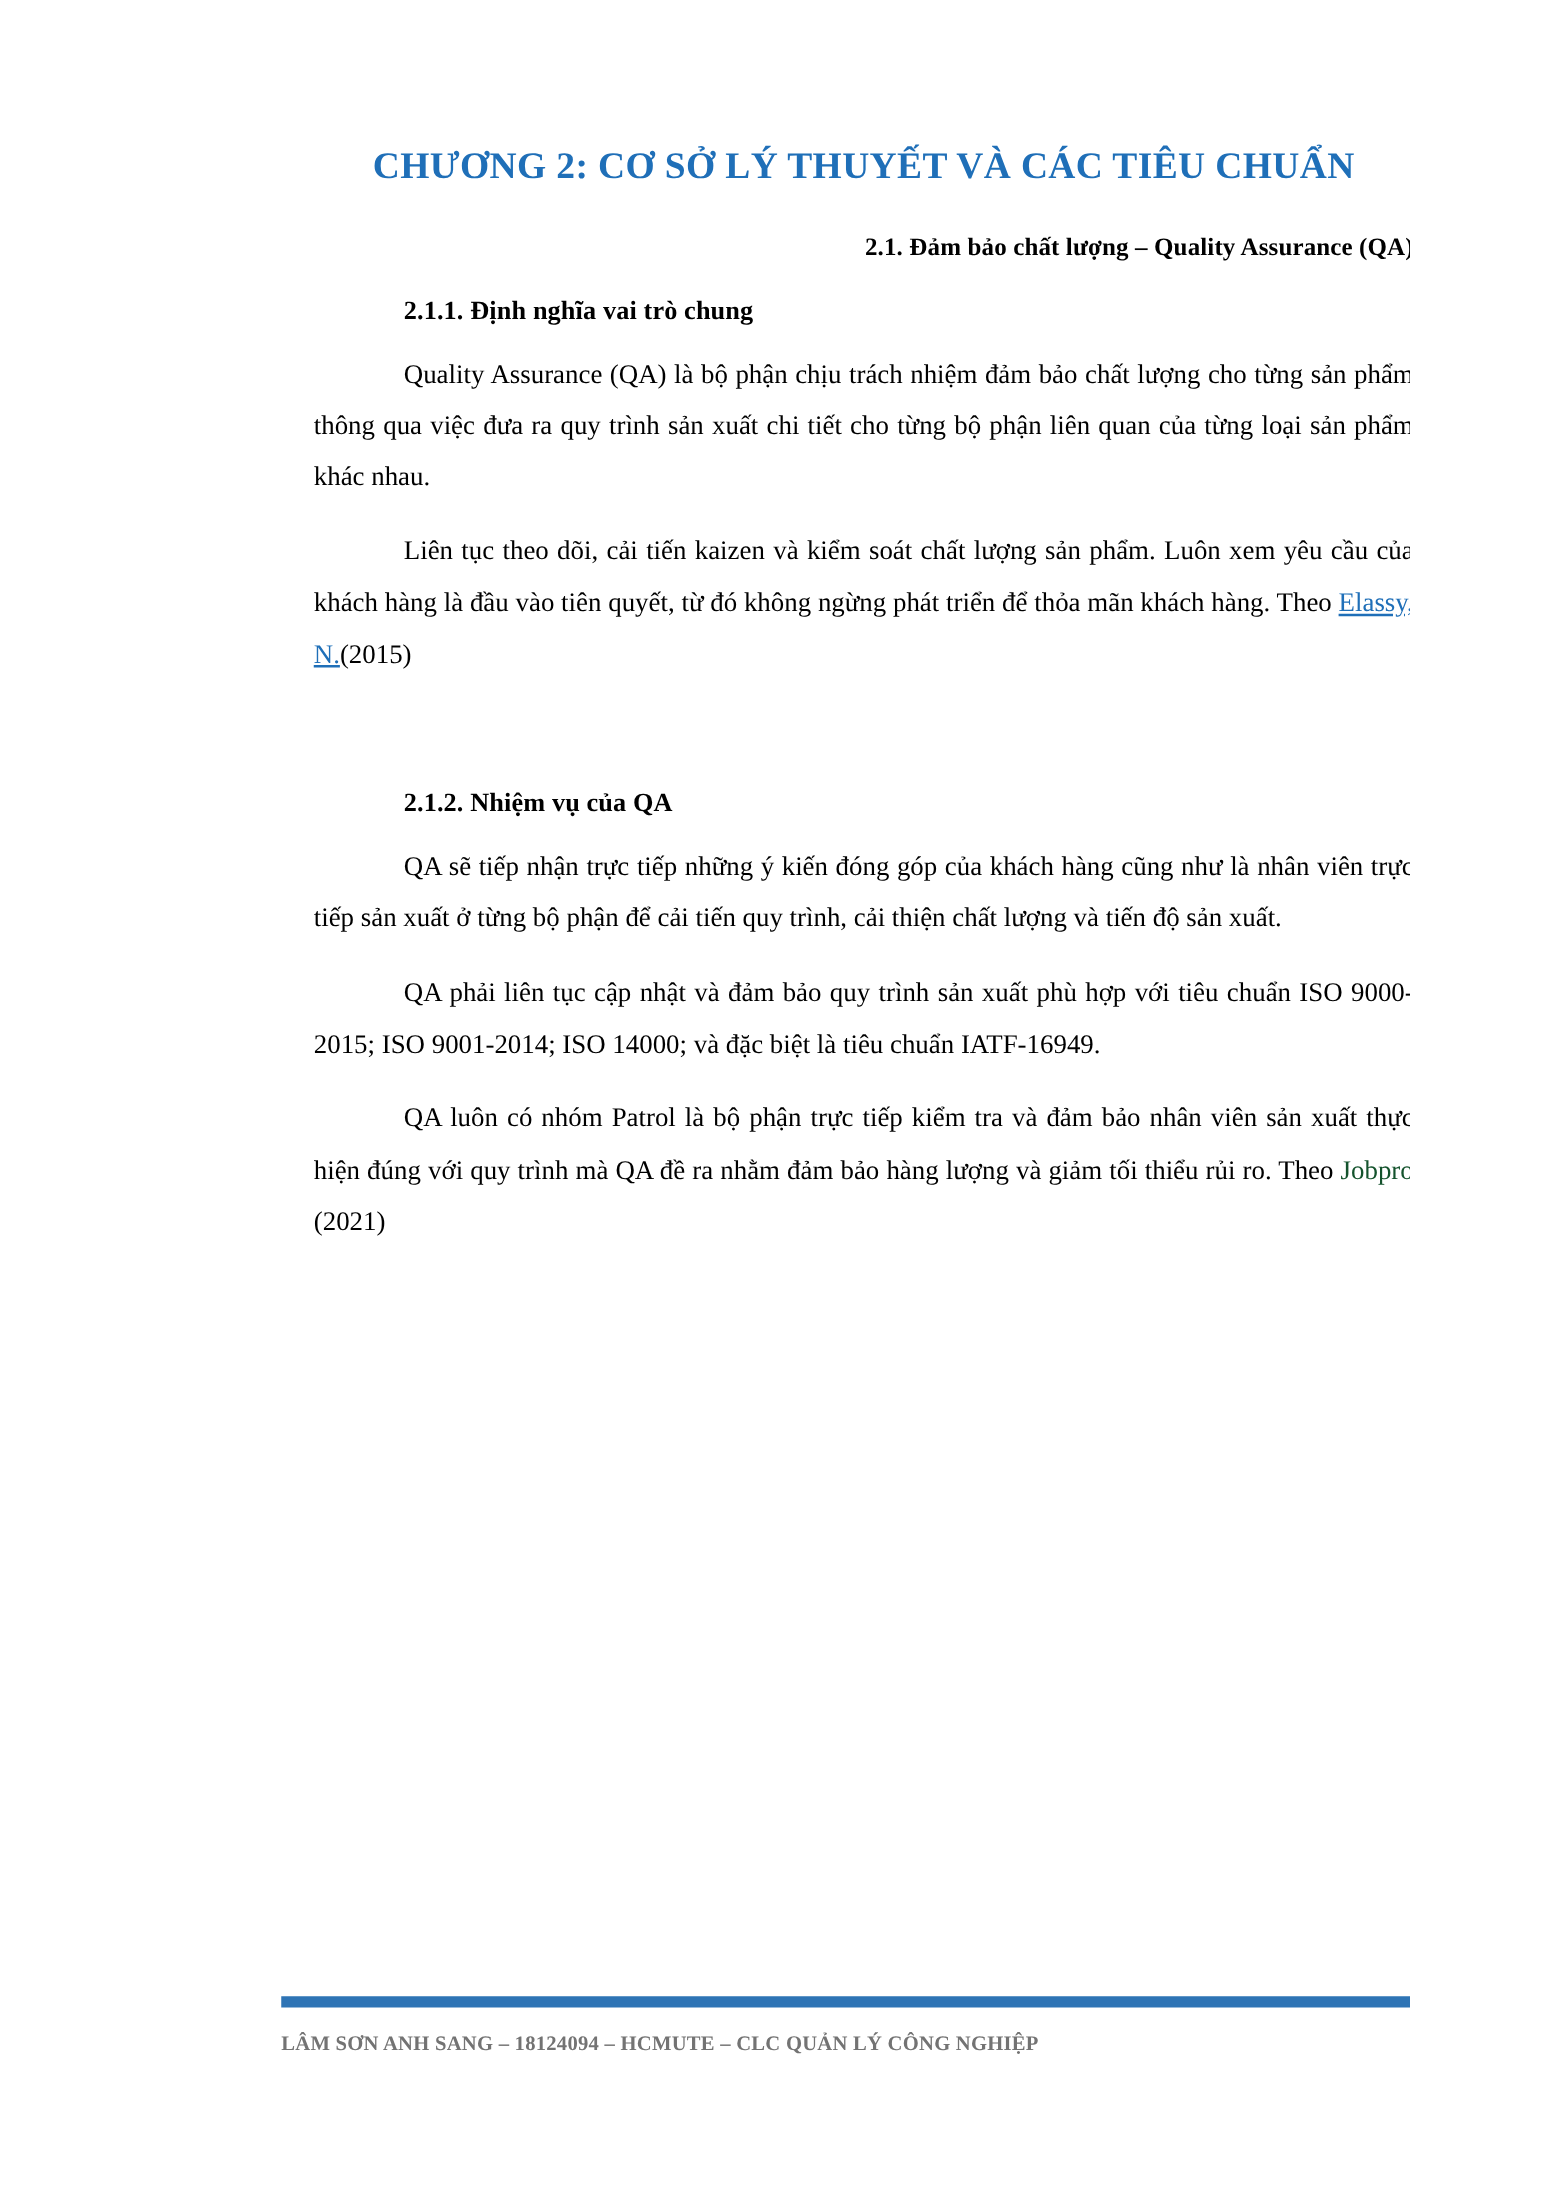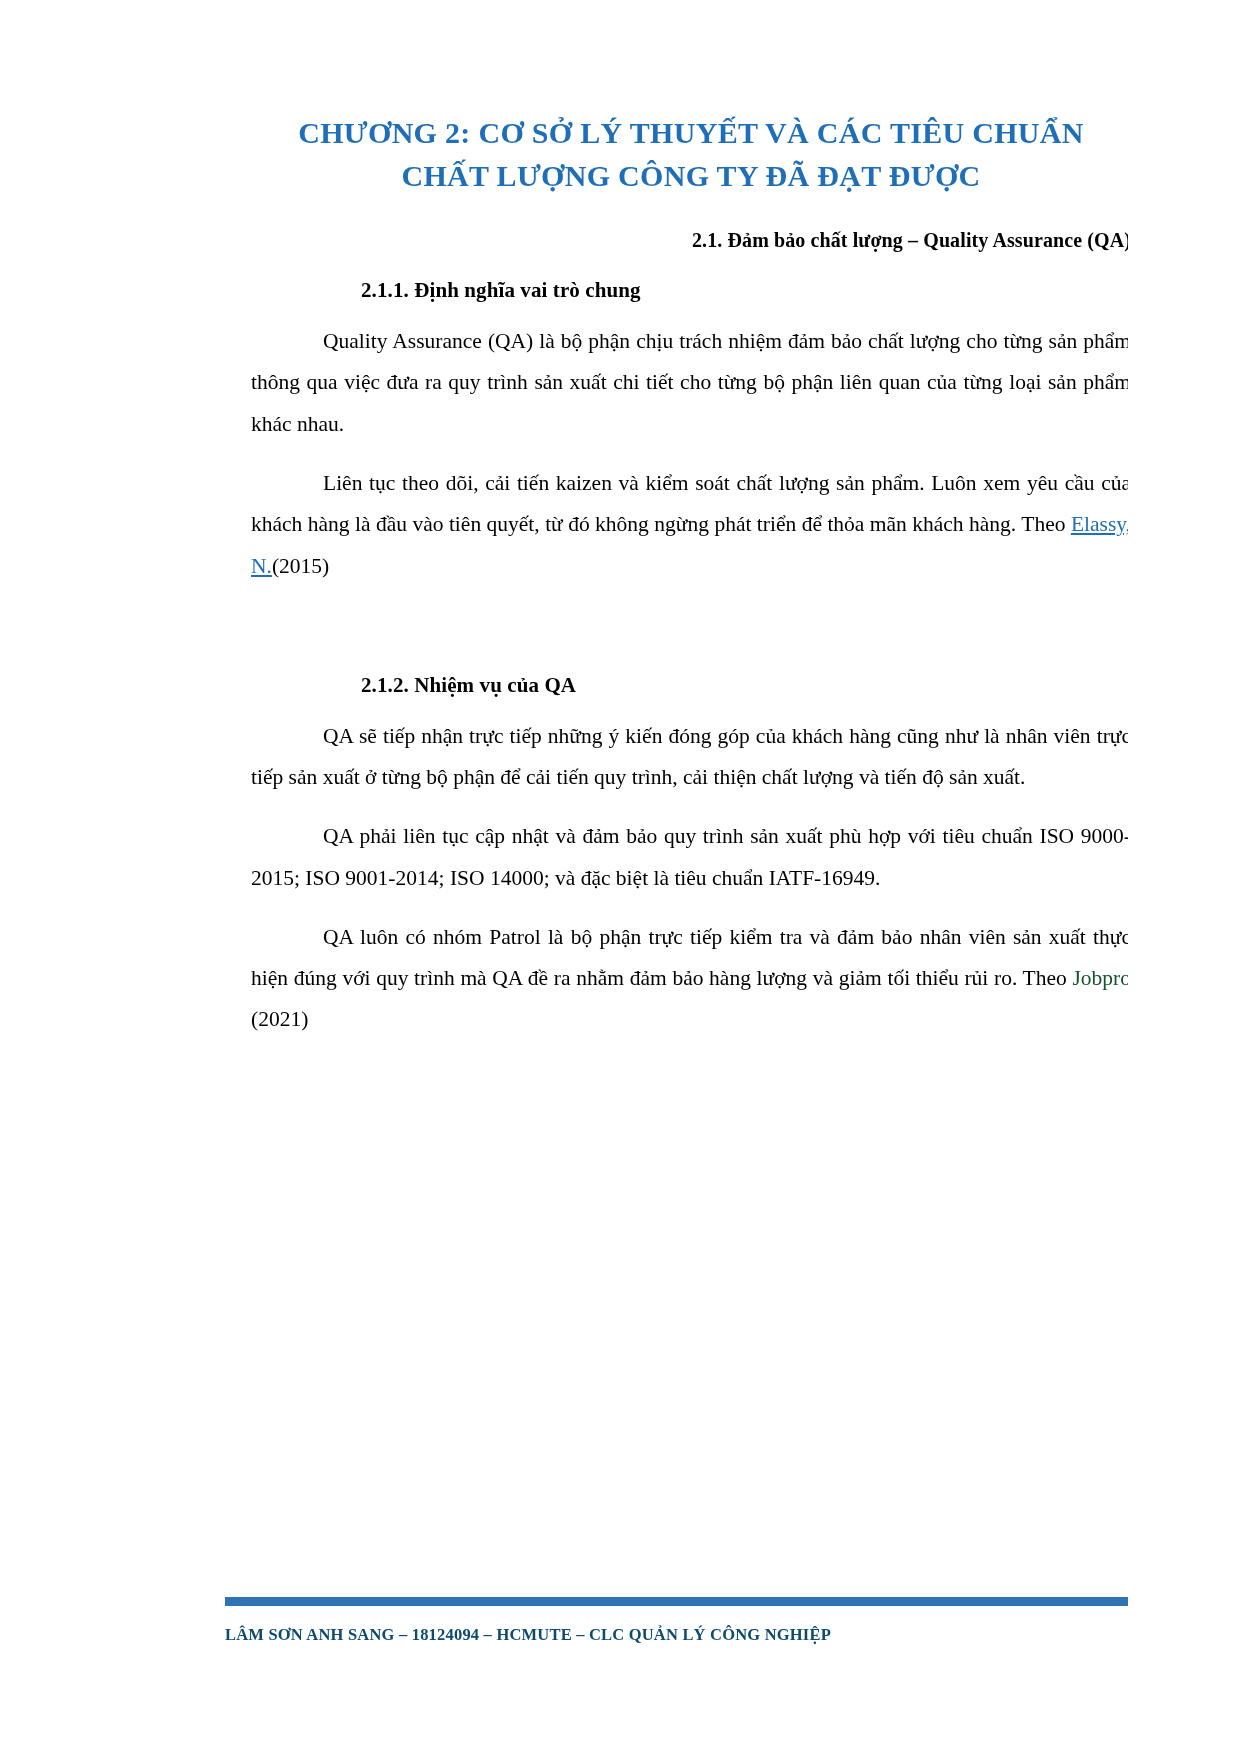--- a/index.html
+++ b/index.html
@@ -40,21 +40,21 @@
   .h2 {
     font-weight: bold;
     font-size: 20px;
     margin: 32px 0 0 40px;
     letter-spacing: 0.1px;
     text-align: right;
   }
   .h3 {
     font-weight: bold;
     font-size: 21px;
-    margin: 26px 0 0 110px;
+    margin: 26px 0 0 72px;
     letter-spacing: 0.1px;
   }
   .h3.spaced-top {
     margin-top: 86px;
   }
   p.body {
     font-size: 21.5px;
     line-height: 1.92;
     text-align: justify;
     text-justify: inter-word;
@@ -82,41 +82,40 @@
   .footer {
     position: absolute;
     left: 112px;
     top: 1625px;
     width: 1020px;
     display: flex;
     align-items: baseline;
     justify-content: space-between;
   }
   .footer-text {
-    color: #0c4a6e;
+    color: #737373;
     font-weight: bold;
     font-size: 16.5px;
     letter-spacing: 0.2px;
   }
   .footer-page {
     color: #7FA9D4;
     font-size: 16.5px;
     font-weight: bold;
   }
 </style>
 </head>
 <body>
 
 <div class="page">
 
   <div class="content">
 
     <h1 class="chapter-title">
       <span>CHƯƠNG 2: CƠ SỞ LÝ THUYẾT VÀ CÁC TIÊU CHUẨN</span>
-      <span class="line2">CHẤT LƯỢNG CÔNG TY ĐÃ ĐẠT ĐƯỢC</span>
     </h1>
 
     <h2 class="h2">2.1. Đảm bảo chất lượng – Quality Assurance (QA)</h2>
 
     <h3 class="h3">2.1.1. Định nghĩa vai trò chung</h3>
 
     <p class="body first-after-head">Quality Assurance (QA) là bộ phận chịu trách nhiệm đảm bảo chất lượng cho từng sản phẩm thông qua việc đưa ra quy trình sản xuất chi tiết cho từng bộ phận liên quan của từng loại sản phẩm khác nhau.</p>
 
     <p class="body"><span>Liên tục theo dõi, cải tiến kaizen và kiểm soát chất lượng sản phẩm. Luôn xem yêu cầu của khách hàng là đầu vào tiên quyết, từ đó không ngừng phát triển để thỏa mãn khách hàng. Theo </span><a class="ref-link" href="#">Elassy, N.</a><span>(2015)</span></p>
 

